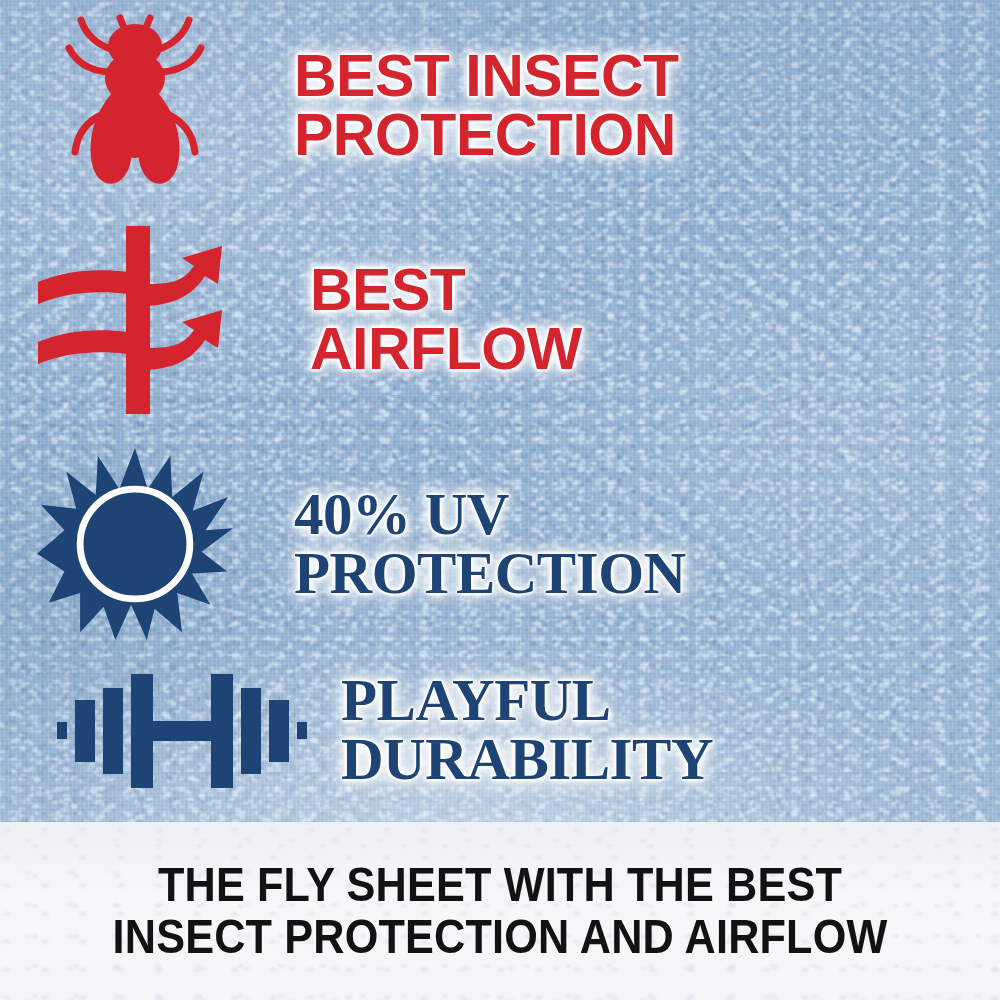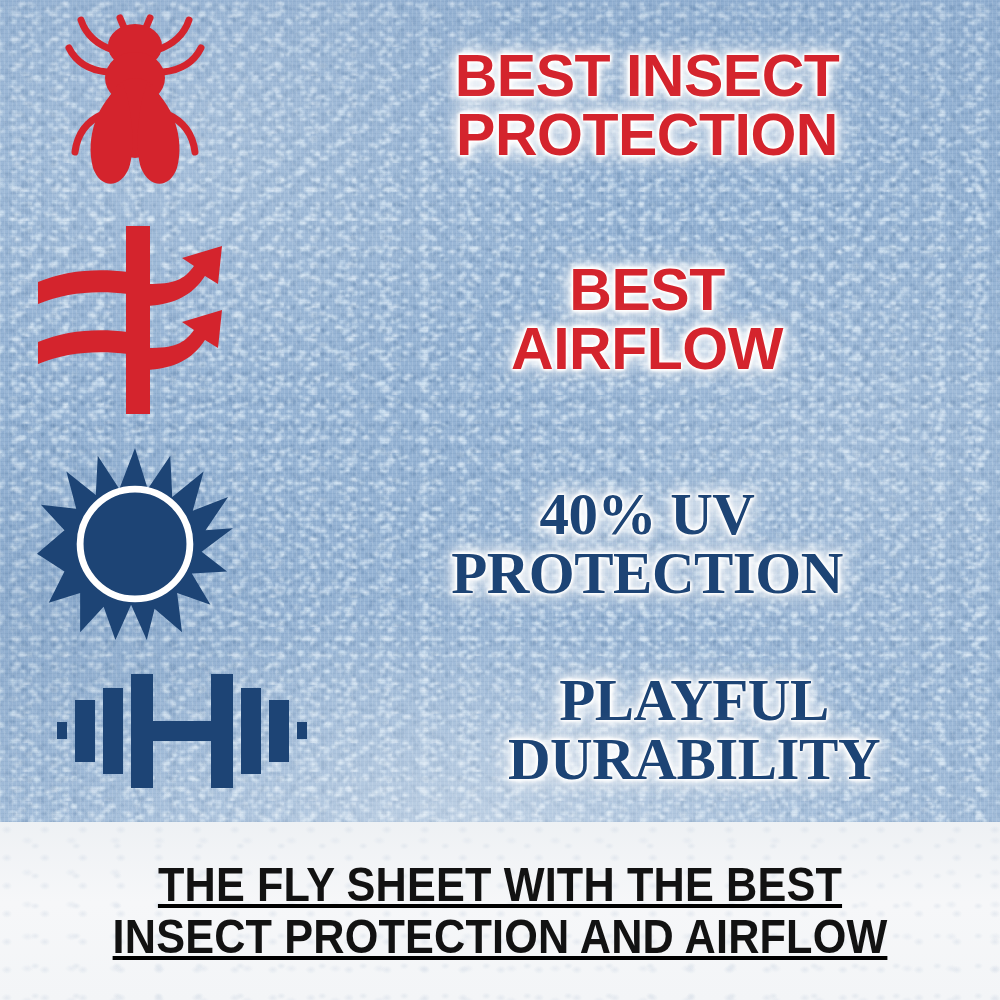--- a/index.html
+++ b/index.html
@@ -91,21 +91,20 @@
       linear-gradient(180deg, rgba(122,152,190,.18) 0%, rgba(255,255,255,0) 26%, rgba(255,255,255,0) 68%, rgba(255,255,255,.14) 100%);
   }
 
   
   .rows {
     position: absolute;
     left: 0;
     top: 0;
     width: 1000px;
     height: 579px;
-    text-align: center;
   }
   .row {
     position: absolute;
     display: flex;
     align-items: center;
   }
   .icon-cell {
     width: 270px;
     display: flex;
     align-items: center;
@@ -136,21 +135,21 @@
     color: #1d4475;
     text-shadow:
       0 0 4px #ffffff, 0 0 8px #ffffff, 0 0 12px #ffffff,
       0 0 18px rgba(255,255,255,.95), 0 0 26px rgba(255,255,255,.85),
       1px 0 3px #ffffff, -1px 0 3px #ffffff, 0 1px 3px #ffffff, 0 -1px 3px #ffffff;
     font-family: Liberation Serif, serif;
   }
 
   
   #row-0 { left: 0;  top: 8px;   width: 1000px; height: 196px; }
-  #row-1 { left: 0;  top: 220px; width: 1000px; height: 200px; }
+  #row-1 { left: 0;  top: 220px; width: 1000px; height: 200px; gap: 16px; }
   #row-2 { left: 0;  top: 440px; width: 1000px; height: 208px; }
   #row-3 { left: 11px;  top: 648px; width: 1000px; height: 164px; margin-left: 36px; }
 
   #row-0 .feature-text { font-size: 59px; }
   #row-1 .feature-text { font-size: 59px; }
   #row-2 .feature-text { font-size: 59px; }
   #row-3 .feature-text { font-size: 59px; }
 
   
   .caption-bar {
@@ -162,21 +161,20 @@
     background-color: #f2f4f6;
     background-image:
       radial-gradient(ellipse 8px 6px at 18% 28%, rgba(214,222,232,.55), rgba(214,222,232,0) 70%),
       radial-gradient(ellipse 9px 6px at 62% 58%, rgba(219,226,235,.5), rgba(219,226,235,0) 70%),
       radial-gradient(ellipse 7px 5px at 86% 80%, rgba(212,221,231,.5), rgba(212,221,231,0) 70%),
       linear-gradient(180deg, #eef1f4 0%, #f6f7f9 45%, #f3f5f7 100%);
     background-size: 38px 28px, 44px 32px, 41px 30px, 100% 100%;
     display: flex;
     align-items: center;
     justify-content: center;
-    text-decoration: underline;
   }
   .caption-text {
     margin: 0;
     width: 100%;
     text-align: center;
     font-family: "Liberation Sans Narrow", "Liberation Sans", sans-serif;
     font-weight: 700;
     font-size: 48px;
     line-height: 1.08;
     letter-spacing: 0.2px;

